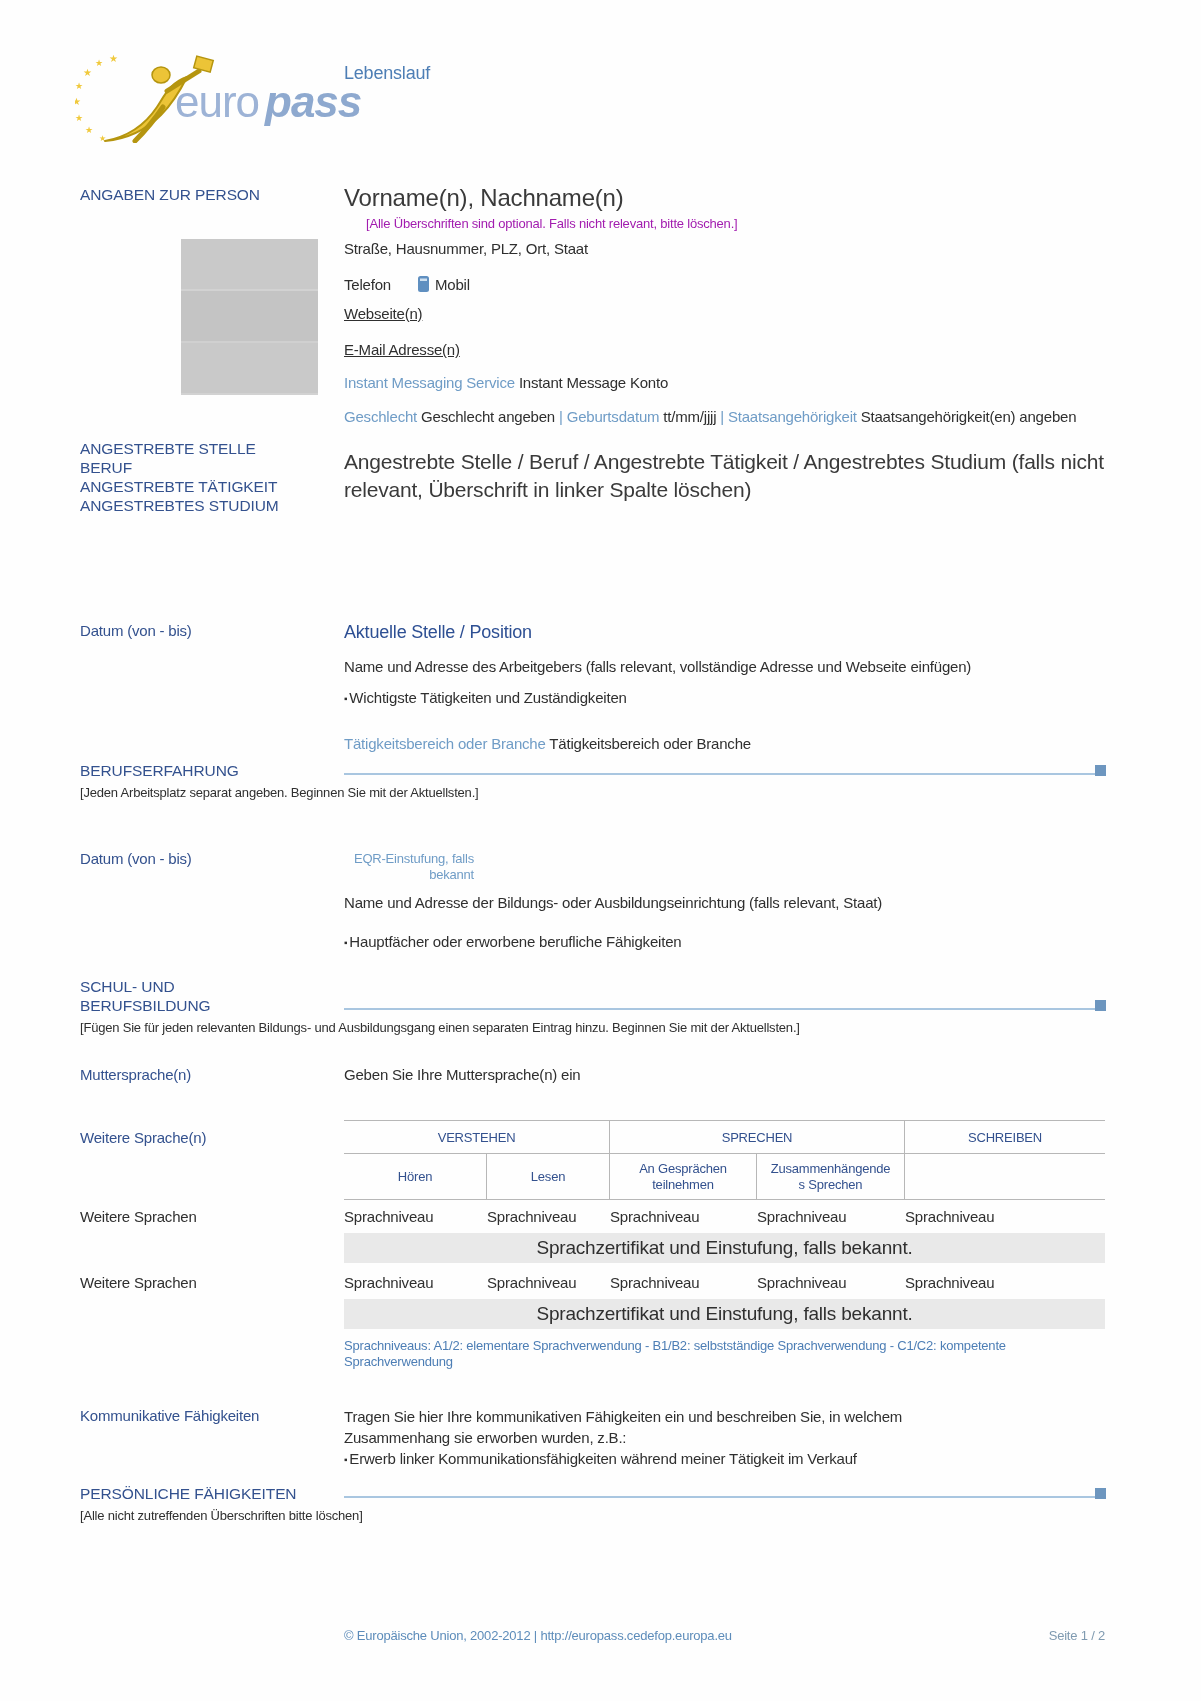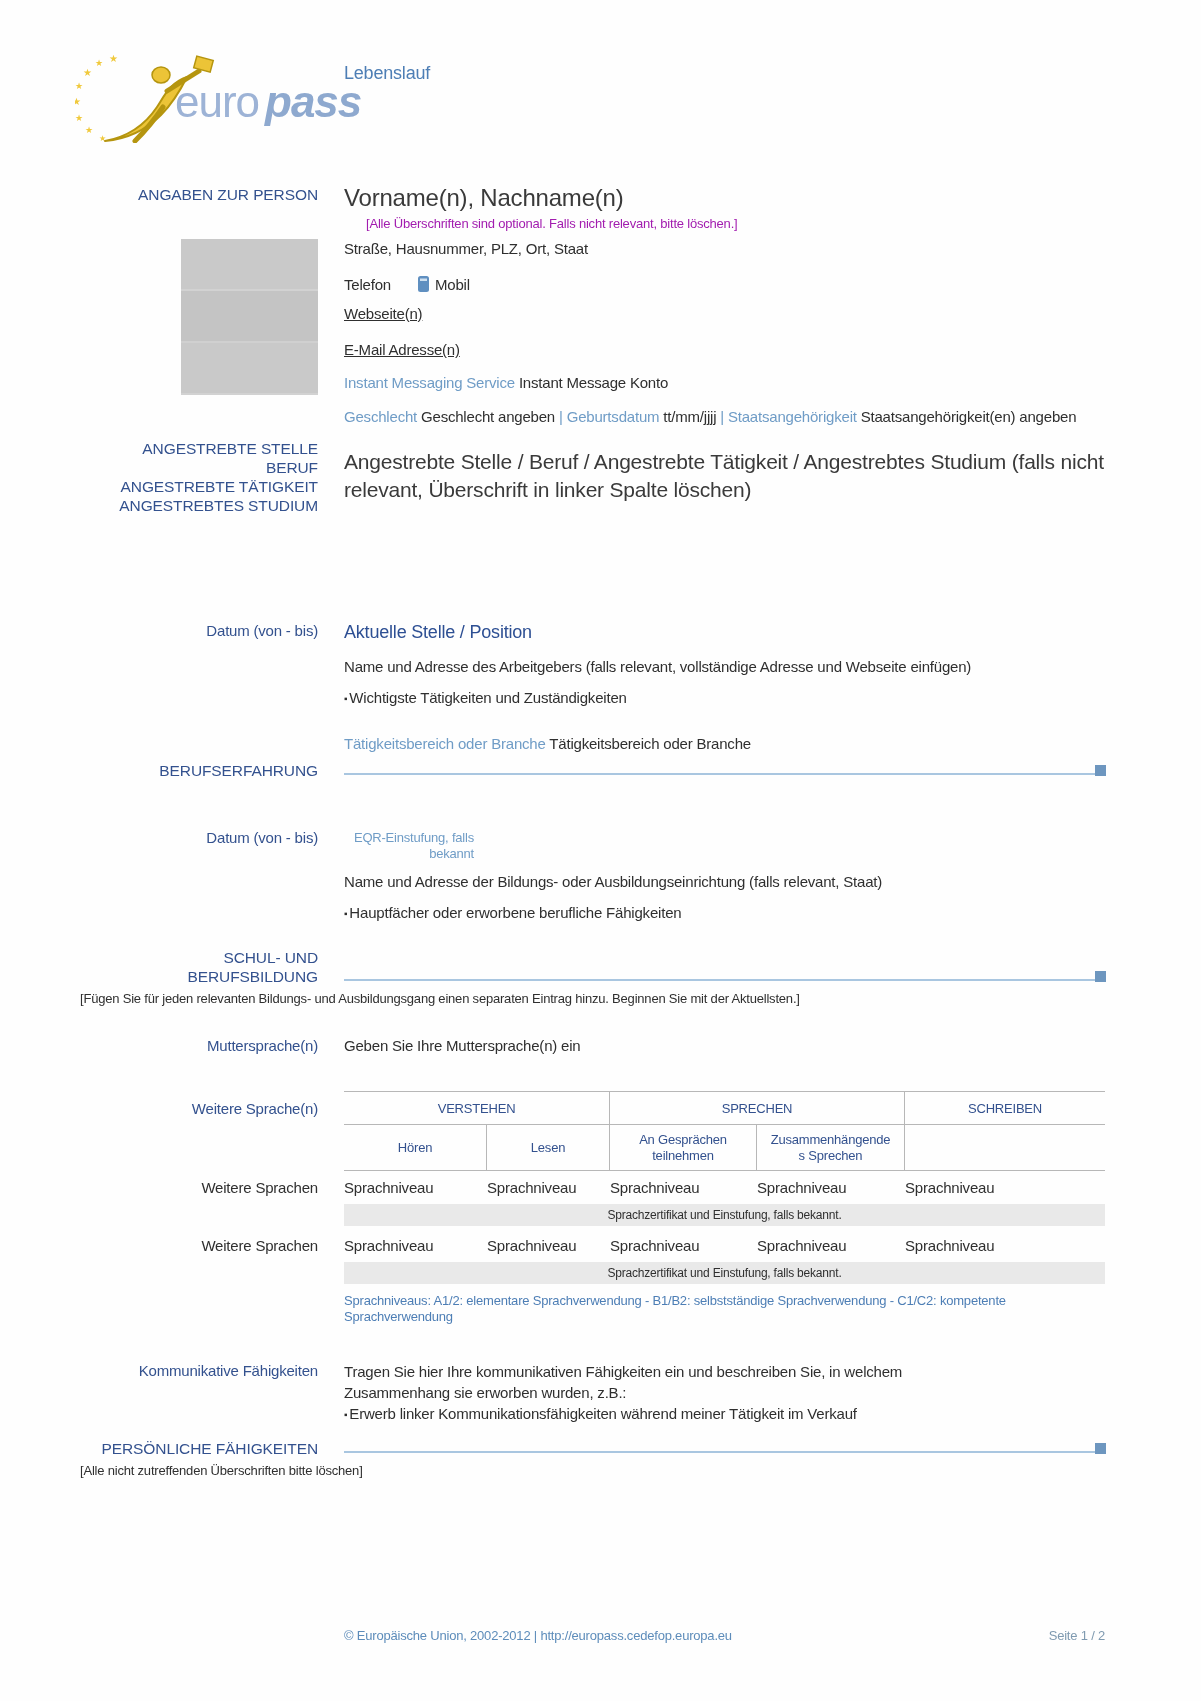--- a/index.html
+++ b/index.html
@@ -15,21 +15,21 @@
   }
   .inner { padding:55px 96px 0 80px; }
 
   
   .header { position:relative; height:88px; margin-left:-5px; }
   .logo-svg { display:block; }
   .doc-title { position:absolute; left:269px; top:8px; color:#4d7eb5; font-size:18px; }
 
   
   .row { display:grid; grid-template-columns:238px 761px; column-gap:26px; }
-  .lbl { text-align:right; color:#33518e; font-size:15px; line-height:19px; }
+  .lbl { color:#33518e; font-size:15px; line-height:19px; }
   .lbl.sec { font-size:15.5px; letter-spacing:-0.1px; }
   .txt { color:#2f2f2f; font-size:15px; line-height:19px; }
   .lightblue { color:#6f9cc6; }
   .bullet-line .bullet { font-size:10px; vertical-align:1px; margin-right:2px; }
 
   
   .name-heading { color:#3a3a3a; font-size:24px; line-height:26px; }
   .red-note { color:#a21caf; font-size:13px; line-height:16px; margin-top:5px; }
   .photo-box {
     width:137px; height:156px; margin-left:auto;
@@ -65,21 +65,21 @@
               border-bottom:1px solid #b7b7b7; }
   .g1 { grid-column:1 / span 2; border-right:1px solid #b7b7b7; }
   .g2 { grid-column:3 / span 2; border-right:1px solid #b7b7b7; }
   .g3 { grid-column:5; }
   .lt-sub { grid-row:2; color:#33518e; font-size:13px; line-height:16px; text-align:center;
             padding:7px 2px 6px; white-space:pre-line; display:flex; align-items:center; justify-content:center; min-height:45px; }
   .lt-sub.b { border-right:1px solid #b7b7b7; }
   .niveau-row { margin-top:5px; }
   .niveau-cell { color:#2f2f2f; font-size:15px; padding:3px 0; }
   .lbl-mid { align-self:center; }
-  .cert-band { margin-top:5px; background:#e9e9e9; text-align:center; color:#2f2f2f; font-size:12px; padding:4px 0; }
+  .cert-band { margin-top:5px; background:#e9e9e9; text-align:center; color:#2f2f2f; font-size:19px; padding:4px 0; }
   .band-row { margin-top:0; }
   .lang-note { color:#4d7eb5; font-size:13px; line-height:16px; margin-top:9px; max-width:740px; }
   .lang-link { color:#4d7eb5; font-size:13px; line-height:16px; }
 
   
   .comm-row { margin-top:36px; }
   .comm-text { max-width:650px; }
 
   
   .footer { position:absolute; left:344px; right:96px; top:1628px; display:flex; justify-content:space-between; }
@@ -184,29 +184,30 @@
         </div>
       </div>
     </div>
 
     <div class="row section-head" style="margin-top:8px">
       <div class="lbl sec">BERUFSERFAHRUNG</div>
       <div class="rule">
           <div class="rule-square"></div>
         </div>
     </div>
+    <div class="note">[Jeden Arbeitsplatz separat angeben. Beginnen Sie mit der Aktuellsten.]</div>
 
     <div class="row" style="margin-top:48px">
       <div class="lbl">Datum (von - bis)</div>
       <div>
         <div class="title-flex">
           <div class="eqr">EQR-Einstufung, falls bekannt</div>
         </div>
         <div class="txt" style="margin-top:10px">Name und Adresse der Bildungs- oder Ausbildungseinrichtung (falls relevant, Staat)</div>
-        <div class="txt bullet-line" style="margin-top:12px">
+        <div class="txt bullet-line" style="margin-top:20px">
           <span class="bullet">▪</span><span>Hauptfächer oder erworbene berufliche Fähigkeiten</span>
         </div>
       </div>
     </div>
 
     <div class="row section-head" style="margin-top:25px">
       <div class="lbl sec">
         <div>SCHUL- UND</div>
         <div>BERUFSBILDUNG</div>
       </div>

